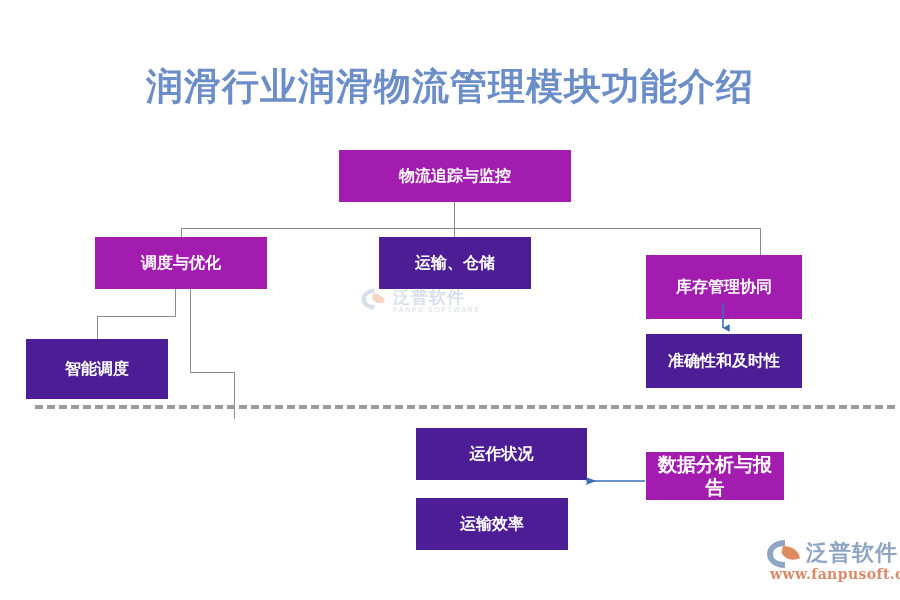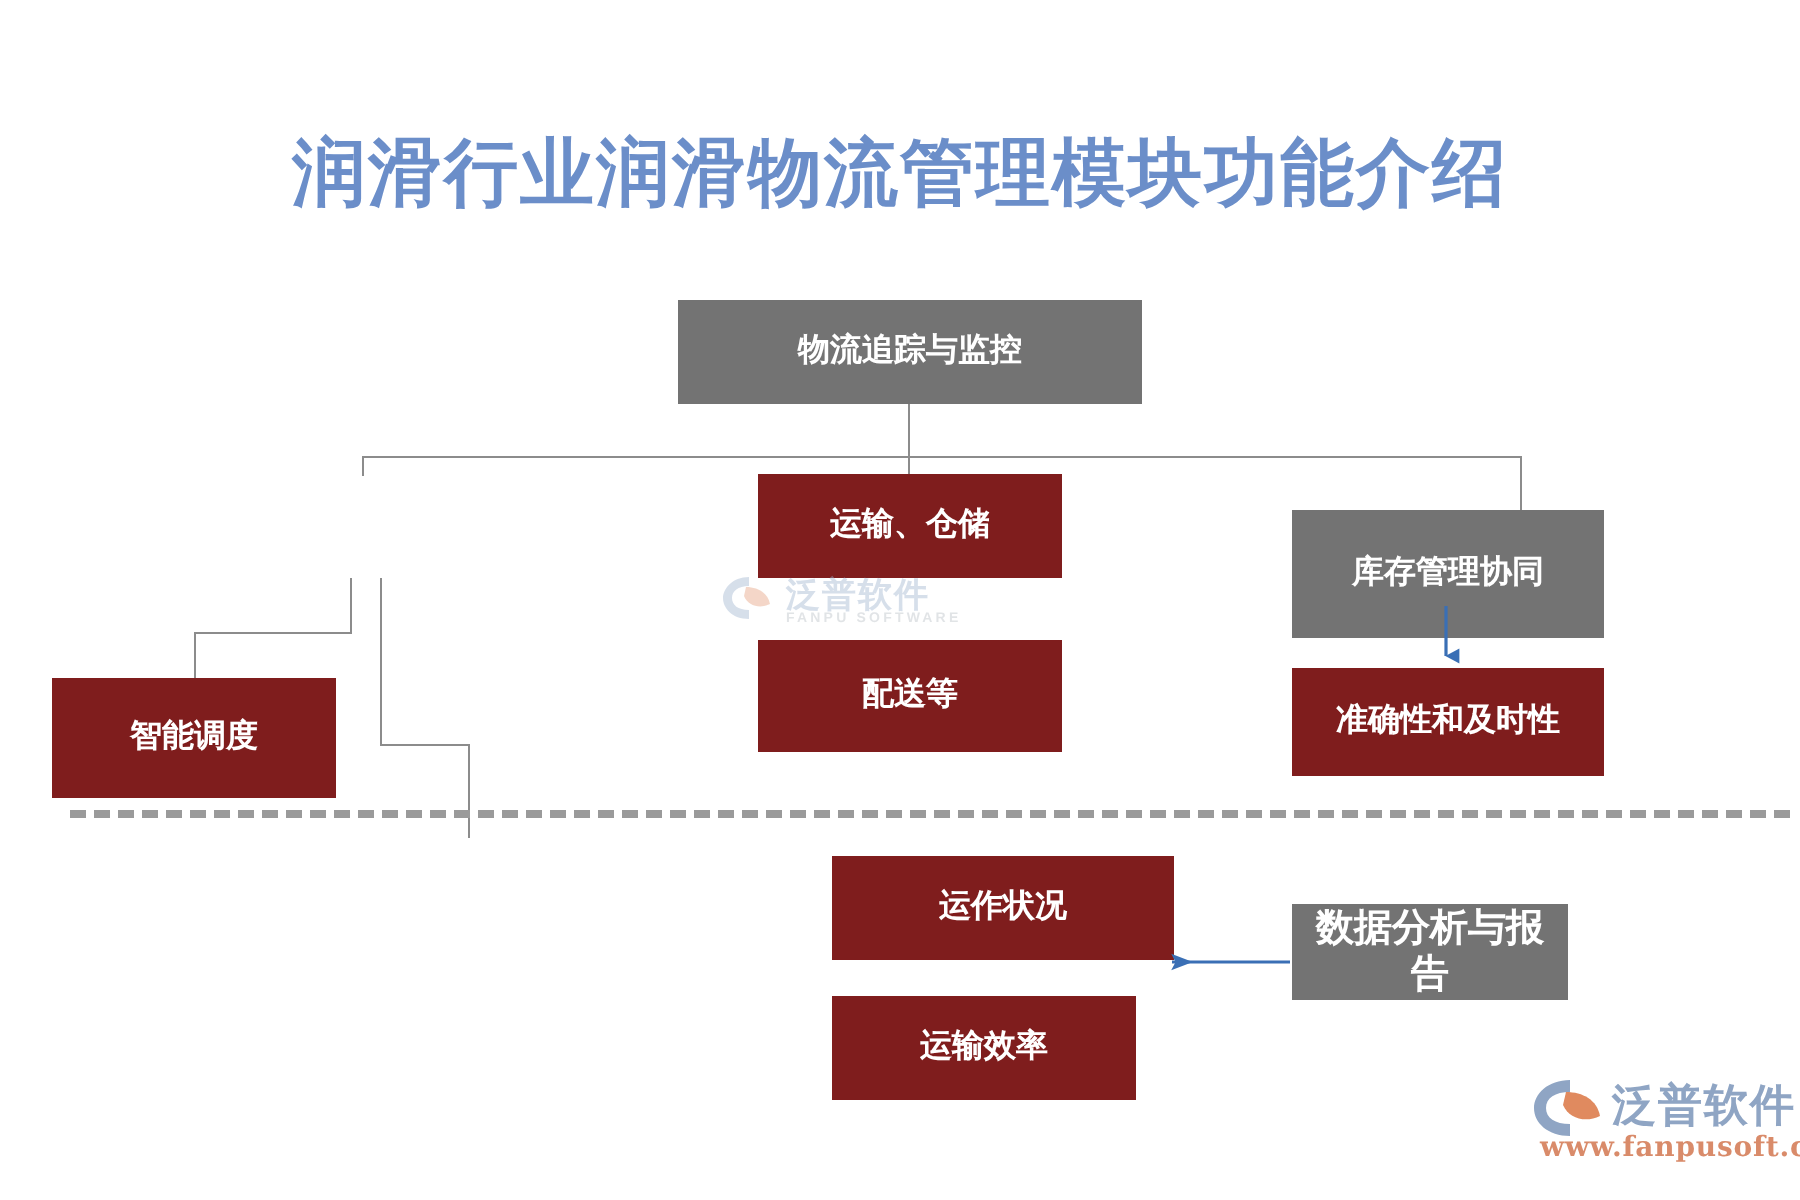--- a/index.html
+++ b/index.html
@@ -41,22 +41,22 @@
     justify-content: center;
     text-align: center;
     color: #ffffff;
     font-weight: 700;
     font-size: 16px;
     line-height: 1.22;
     box-sizing: border-box;
     padding: 2px 6px;
     z-index: 3;
   }
-  .node.blue { background: #737373; }
-  .node.gray { background: #7f1d1d; text-align: center; }
+  .node.blue { background: #a21caf; }
+  .node.gray { background: #4c1d95; text-align: center; }
   .node.small { font-size: 19px; }
 
   
   .ln {
     position: absolute;
     background: #8c8c8c;
     z-index: 2;
   }
   .ln.h { height: 1px; }
   .ln.v { width: 1px; }
@@ -176,28 +176,28 @@
   <div class="ln v" style="left:97px; top:316px; height:24px;"></div>
 
   <div class="ln v" style="left:190px; top:289px; height:83px;"></div>
   <div class="ln h" style="left:190px; top:372px; width:44px;"></div>
   <div class="ln v" style="left:234px; top:372px; height:47px;"></div>
 
   <div class="dashed-sep"></div>
 
   <div class="node blue" style="left:339px; top:150px; width:232px; height:52px;">物流追踪与监控</div>
 
+  <div class="node blue" style="left:95px; top:237px; width:172px; height:52px;">调度与优化</div>
 
   <div class="node gray" style="left:379px; top:237px; width:152px; height:52px;">运输、仓储</div>
 
   <div class="node blue" style="left:646px; top:255px; width:156px; height:64px;">库存管理协同</div>
 
   <div class="node gray" style="left:26px; top:339px; width:142px; height:60px;">智能调度</div>
 
-  <div class="node gray" style="left:379px; top:320px; width:152px; height:56px;">配送等</div>
 
   <div class="node gray" style="left:646px; top:334px; width:156px; height:54px;">准确性和及时性</div>
 
 
   <div class="node gray" style="left:416px; top:428px; width:171px; height:52px;">运作状况</div>
 
   <div class="node gray" style="left:416px; top:498px; width:152px; height:52px;">运输效率</div>
 
   <div class="node blue small" style="left:646px; top:452px; width:138px; height:48px;">数据分析与报告</div>
 

